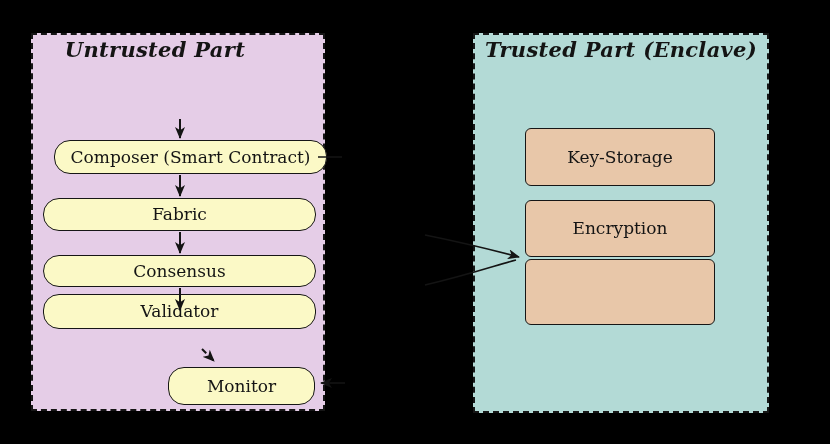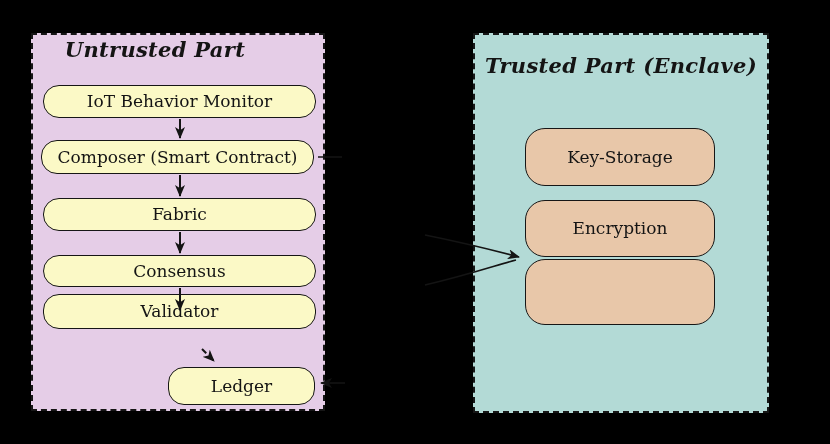--- a/index.html
+++ b/index.html
@@ -22,38 +22,38 @@
     position:absolute;
     top:37px;
     font-size:21px;
     font-weight:bold;
     font-style:italic;
     color:#141414;
     text-align:center;
     letter-spacing:.3px;
   }
   .panel-title.untrusted-title{ left:31px; width:294px; transform:translateX(-23px); }
-  .panel-title.trusted-title  { left:473px; width:296px;margin-top:16px; }
+  .panel-title.trusted-title  { left:473px; width:296px; }
   .node{
     position:absolute;
     box-sizing:border-box;
     border:1.6px solid #161616;
     color:#141414;
     font-size:17px;
     display:flex;
     flex-direction:column;
     align-items:center;
     justify-content:center;
     text-align:center;
     line-height:1.45;
   }
   .node.yellow{ background:var(--yellow-node,#fbf9c6); border-radius:16px; }
-  .node.tan   { background:var(--tan-node,#e8c7a9);   border-radius:20px; }
+  .node.tan   { background:var(--tan-node,#e8c7a9);   border-radius:6px; }
   .n-iot      { left:43px;  top:85px;  width:273px; height:33px; }
-  .n-composer { left:41px;  top:140px; width:273px; height:34px; }
+  .n-composer { left:54px;  top:140px; width:273px; height:34px; }
   .n-fabric   { left:43px;  top:198px; width:273px; height:33px; }
   .n-consensus{ left:43px;  top:255px; width:273px; height:32px; }
   .n-validator{ left:43px;  top:294px; width:273px; height:35px; }
   .n-dataset  { left:63px;  top:371px; width:102px; height:32px; }
   .n-ledger   { left:168px; top:367px; width:147px; height:38px; }
   .n-keystore { left:525px; top:128px; width:190px; height:58px; }
   .n-encrypt  { left:525px; top:200px; width:190px; height:57px; }
   .n-hashing  { left:525px; top:259px; width:190px; height:66px; }
   svg.connectors{ position:absolute; left:0; top:0; pointer-events:none; }
 </style>
@@ -61,37 +61,34 @@
 <body>
 
 <div class="stage">
 
   <div class="panel untrusted"></div>
   <div class="panel trusted"></div>
 
   <div class="panel-title untrusted-title">Untrusted Part</div>
   <div class="panel-title trusted-title">Trusted Part (Enclave)</div>
 
-  <div class="node yellow n-iot">
-    <span>IoT Behavior Monitor</span>
-  </div>
   <div class="node yellow n-composer">
     <span>Composer (Smart Contract)</span>
   </div>
   <div class="node yellow n-fabric">
     <span>Fabric</span>
   </div>
   <div class="node yellow n-consensus">
     <span>Consensus</span>
   </div>
   <div class="node yellow n-validator">
     <span>Validator</span>
   </div>
   <div class="node yellow n-ledger">
-    <span>Ledger</span>
+    <span>Monitor</span>
   </div>
 
   <div class="node tan n-keystore">
     <span>Key-Storage</span>
   </div>
   <div class="node tan n-encrypt">
     <span>Encryption</span>
   </div>
   <div class="node tan n-hashing">
   </div>

